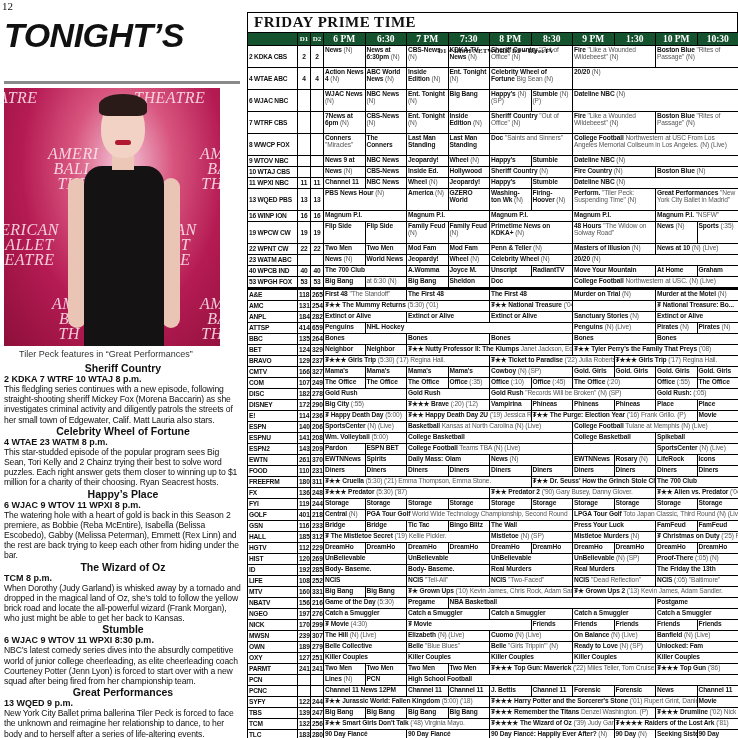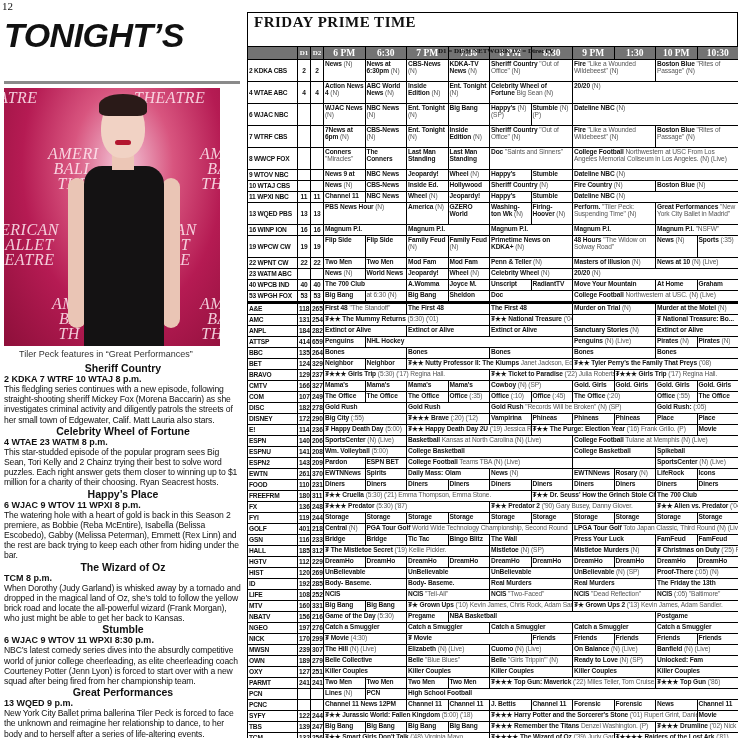--- a/index.html
+++ b/index.html
@@ -23,31 +23,31 @@
   .photo .arm-l { position: absolute; left: 64px; top: 90px; width: 18px; height: 150px; background: #eac5b5; border-radius: 9px; }
   .photo .arm-r { position: absolute; left: 158px; top: 90px; width: 18px; height: 150px; background: #eac5b5; border-radius: 9px; }
   .caption { position: absolute; left: 19px; top: 349px; width: 236px; text-align: left; font-size: 9px; color: #333; }
   .bets { position: absolute; left: 4px; top: 362px; width: 238px; }
   .bet h3 { font-size: 10.5px; font-weight: bold; text-align: center; line-height: 11px; margin-top: 1px; }
   .bet .ch { font-size: 9px; font-weight: bold; text-align: left; line-height: 10px; }
   .bet p { font-size: 8.6px; line-height: 10.2px; letter-spacing: -0.15px; }
 
   
   .grid-wrap { position: absolute; left: 247px; top: 12px; width: 491px; }
-  .grid-title { height: 34px; border: 1px solid #000; border-bottom: none; position: relative; }
+  .grid-title { height: 20px; border: 1px solid #000; border-bottom: none; position: relative; }
   .grid-title .day { position: absolute; left: 6px; top: 1px; font-family: "Liberation Serif", serif; font-weight: bold; font-size: 15px; letter-spacing: 0.5px; }
   .grid-title .legend { position: absolute; left: 190px; top: 6px; font-family: "Liberation Serif", serif; font-size: 7px; font-weight: bold; margin-top: 28px; }
   .grid-title .date { position: absolute; right: 4px; top: 1px; font-family: "Liberation Serif", serif; font-weight: bold; font-size: 15px; }
 
   table.grid { border-collapse: collapse; width: 491px; table-layout: fixed; }
   table.grid td, table.grid th { border: 1px solid #000; overflow: hidden; white-space: nowrap; vertical-align: top; }
   table.grid col.c-name { width: 50px; }
   table.grid col.c-d { width: 13px; }
   table.grid col.c-slot { width: 41.5px; }
-  table.grid thead th { background: #737373; color: #fff; font-family: "Liberation Serif", serif; font-size: 9.5px; font-weight: bold; height: 13px; line-height: 12px; text-align: center; }
+  table.grid thead th { background: #14532d; color: #fff; font-family: "Liberation Serif", serif; font-size: 9.5px; font-weight: bold; height: 13px; line-height: 12px; text-align: center; }
   table.grid thead th.dh { font-size: 7px; }
   table.grid td { font-size: 6.6px; line-height: 7.2px; height: 11px; padding: 0 1px; letter-spacing: -0.1px; }
   table.grid td.name { font-weight: bold; font-size: 6.6px; line-height: 10px; vertical-align: middle; letter-spacing: -0.2px; }
   table.grid td.dnum { font-weight: bold; text-align: center; vertical-align: middle; line-height: 10px; }
   table.grid tr.tall td { height: 22px; white-space: normal; }
   table.grid tr.tall td.name, table.grid tr.tall td.dnum { line-height: 20px; }
   table.grid tr.sep td { border-top: 3px solid #000; }
   .t { font-weight: bold; }
   .n { color: #555; font-weight: normal; }
 </style>

